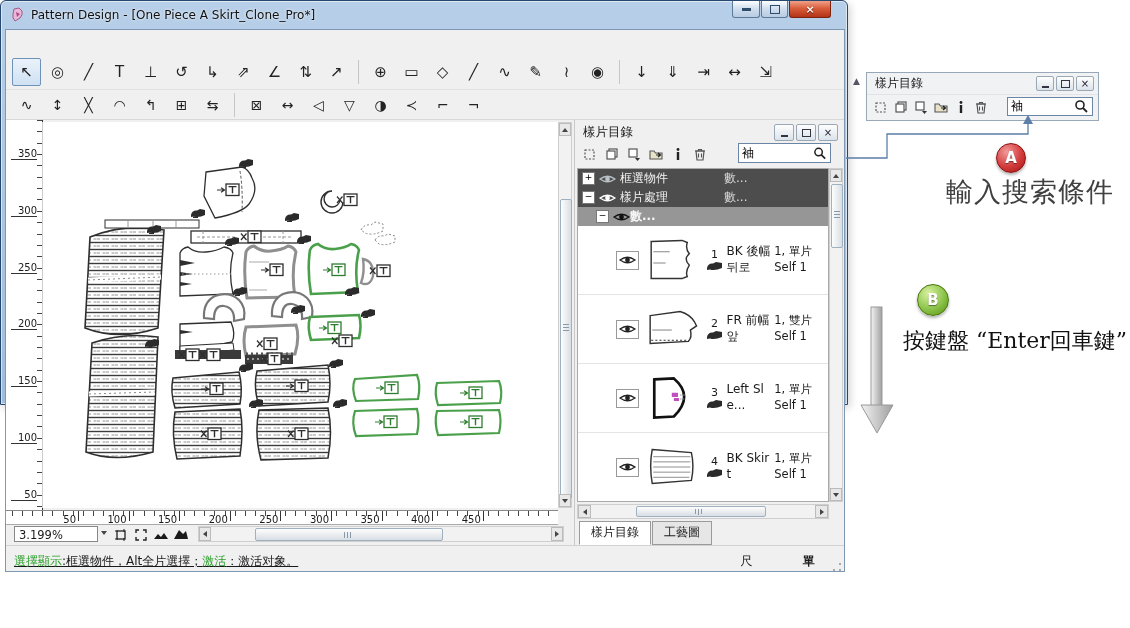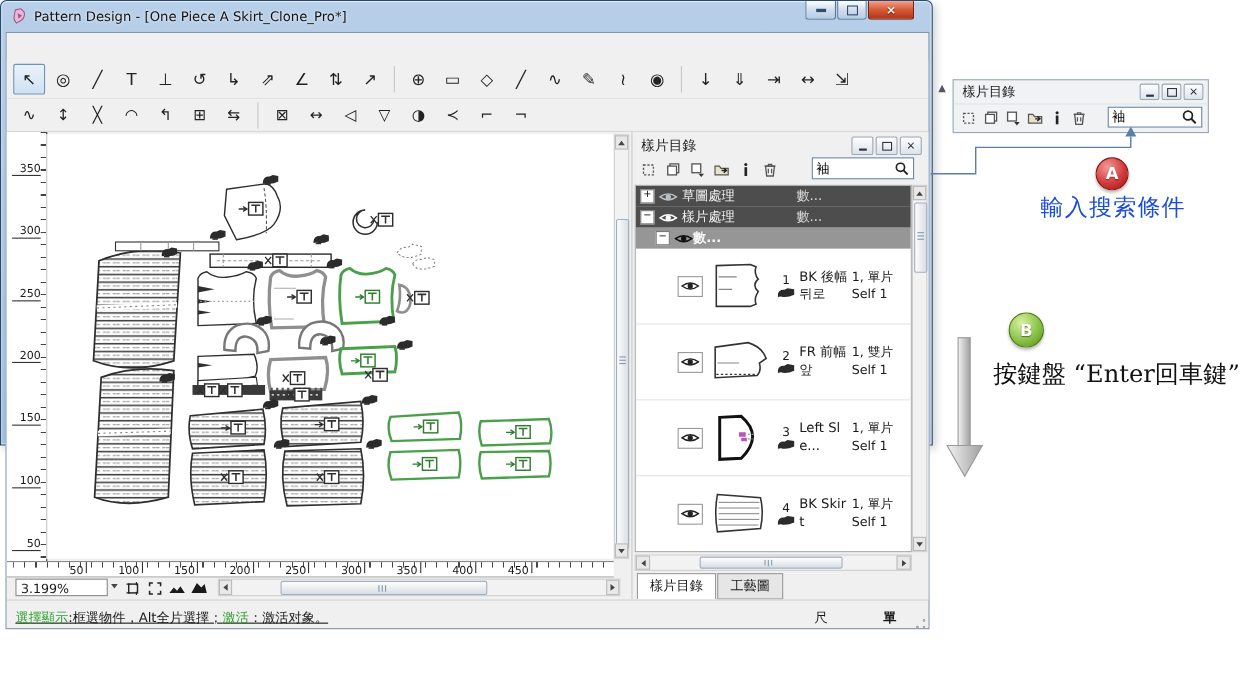--- a/index.html
+++ b/index.html
@@ -117,21 +117,21 @@
   .mhead{position:absolute;left:0;top:0;width:100%;height:21px;display:flex;align-items:center;border-bottom:1px solid #e0e4e8;}
   .mhead .ptitle{font-size:12px;}
   .mbtns{position:absolute;right:4px;top:3px;display:flex;}
   .mbtns .pbtn{width:16px;height:13px;}
   .mtools{position:absolute;left:4px;top:23px;width:132px;height:22px;display:flex;align-items:center;}
   .mtools .pibtn{width:20px;}
   .msearch{position:absolute;left:140px;top:24px;width:86px;height:19px;}
   .badge{position:absolute;border-radius:50%;display:flex;align-items:center;justify-content:center;color:#fff;font-weight:bold;font-size:15px;text-shadow:0 1px 1px rgba(0,0,0,.45);}
   .badgeA{left:996px;top:143px;width:28px;height:28px;background:radial-gradient(circle at 35% 28%,#f29a9a,#d33b3b 55%,#a01212);border:1px solid #8a1010;box-shadow:0 2px 3px rgba(0,0,0,.3);}
   .badgeB{left:917px;top:284px;width:30px;height:30px;background:radial-gradient(circle at 35% 28%,#d9f0a0,#8bc34a 55%,#578f10);border:1px solid #47760c;box-shadow:0 2px 3px rgba(0,0,0,.3);}
-  .calloutA{position:absolute;left:946px;top:174px;font-size:21px;color:#1d4ed8;letter-spacing:1px;}
+  .calloutA{position:absolute;left:946px;top:174px;font-size:27px;color:#404040;letter-spacing:1px;}
   .calloutB{position:absolute;left:903px;top:322px;width:230px;font-size:22px;line-height:37px;color:#111;font-family:"DejaVu Serif","Liberation Serif",serif;}
   svg{display:block;}
 </style>
 </head>
 <body>
 
 <div class="stage">
 
   <div class="window">
     <div class="titlebar">
@@ -462,21 +462,21 @@
           <div class="plist">
 
             <div class="trow dark">
               <span class="expander">+</span>
               <span class="eye" style="color:#b9c0c6">
                 <svg width="17" height="12" viewBox="0 0 17 12">
                     <path d="M1 6 Q8.5 .5 16 6 Q8.5 11.5 1 6 Z" fill="none" stroke="currentColor" stroke-width="1.3"></path>
                     <circle cx="8.5" cy="6" r="2.4" fill="currentColor"></circle>
                   </svg>
               </span>
-              <span class="tname">草圖處理</span>
+              <span class="tname">框選物件</span>
               <span class="tcol">數...</span>
             </div>
             <div class="trow dark">
               <span class="expander">−</span>
               <span class="eye" style="color:#fff">
                 <svg width="17" height="12" viewBox="0 0 17 12">
                     <path d="M1 6 Q8.5 .5 16 6 Q8.5 11.5 1 6 Z" fill="none" stroke="currentColor" stroke-width="1.3"></path>
                     <circle cx="8.5" cy="6" r="2.4" fill="currentColor"></circle>
                   </svg>
               </span>

